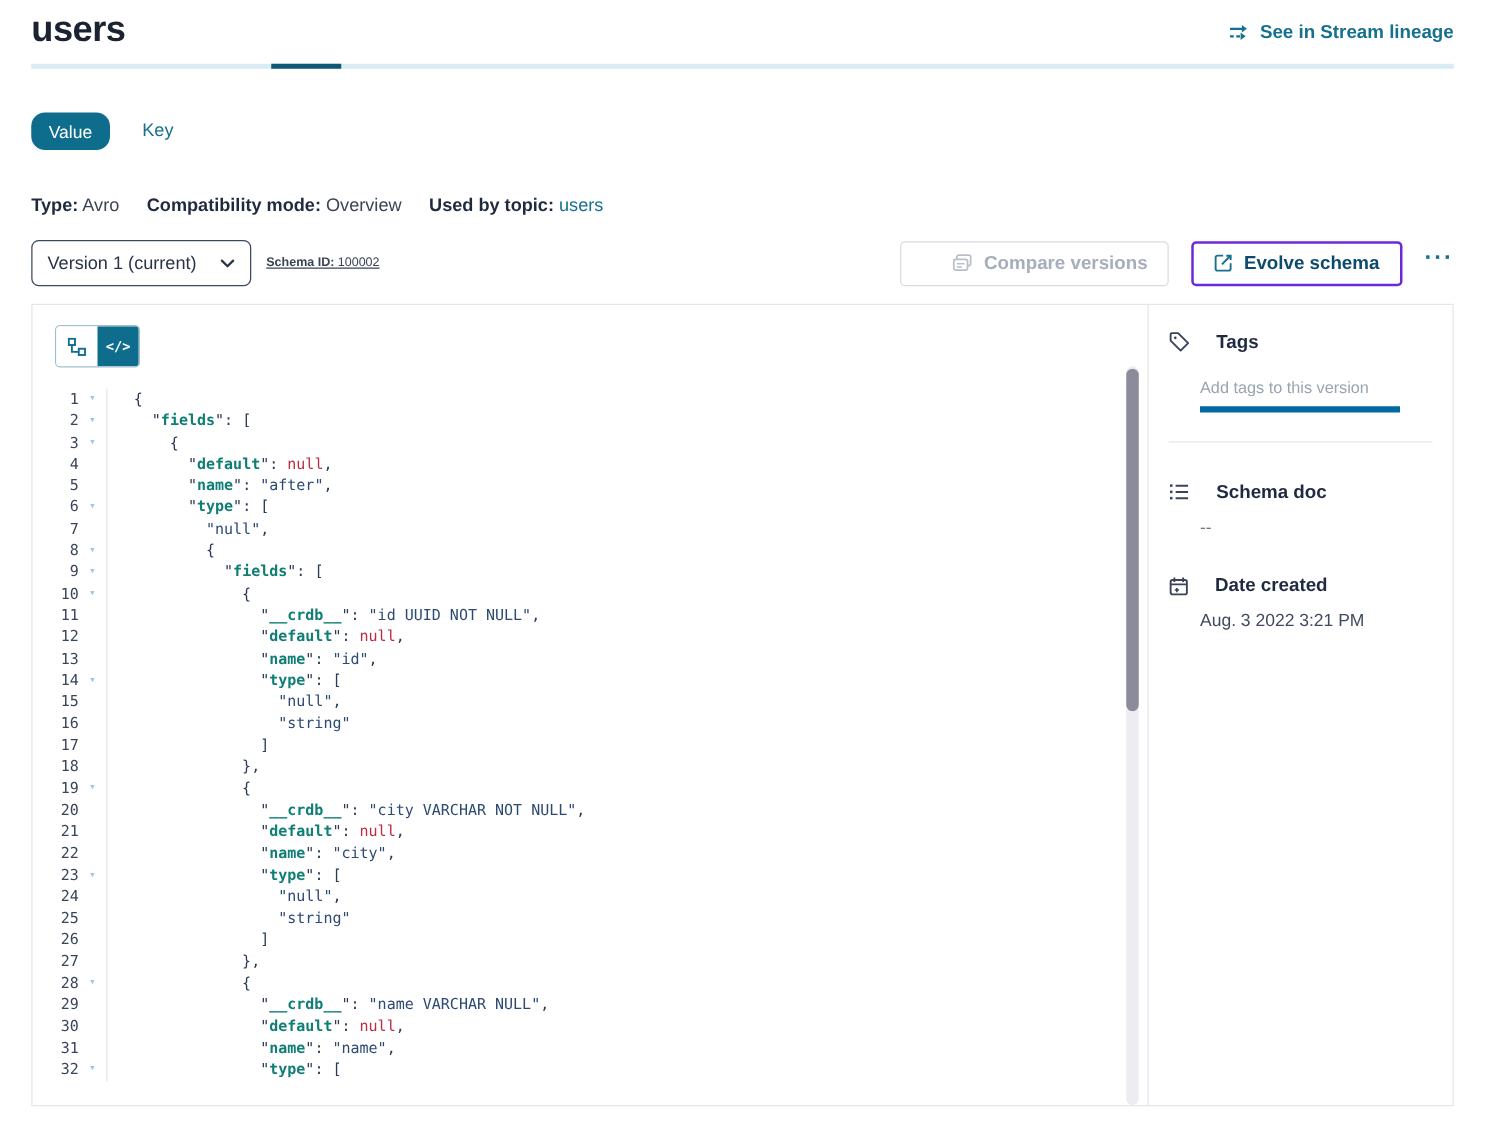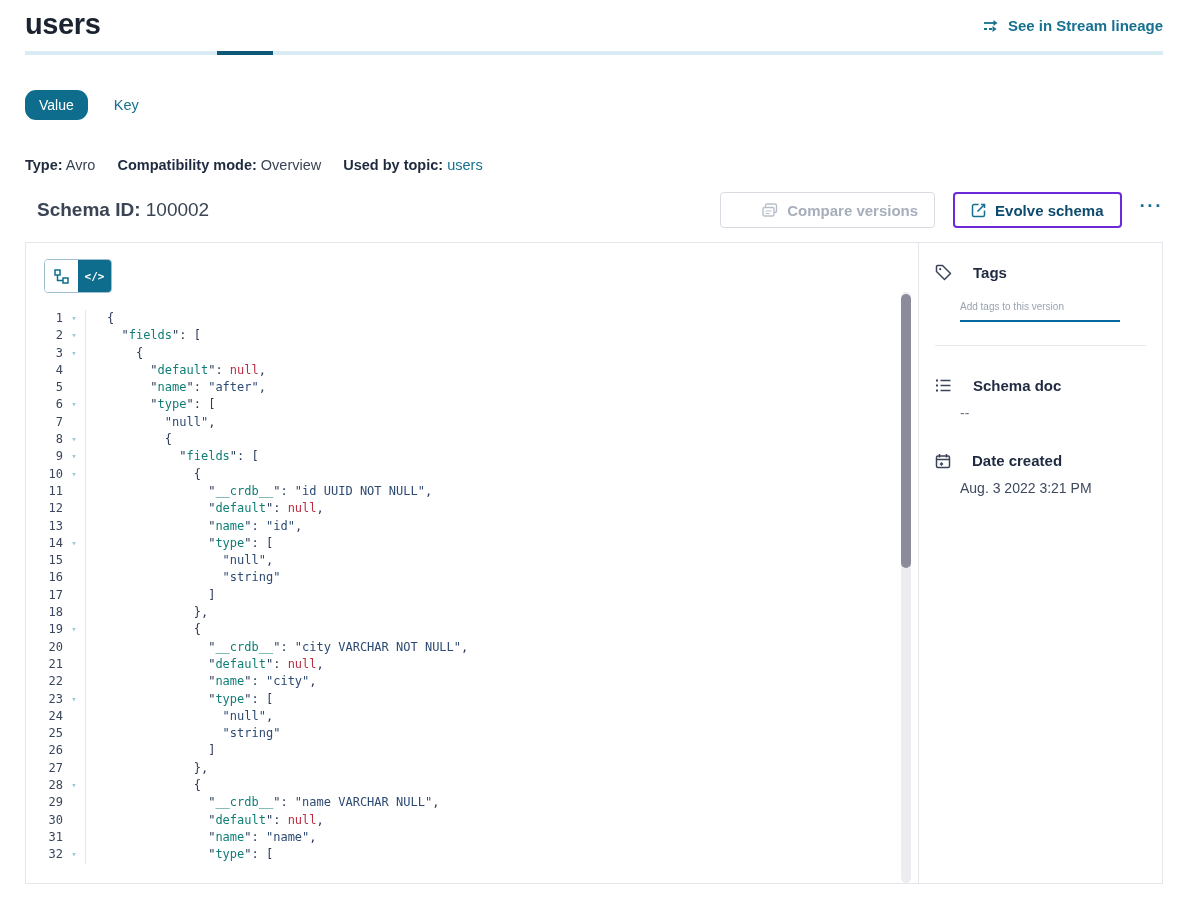--- a/index.html
+++ b/index.html
@@ -22,50 +22,50 @@
   .vk-row{margin-top:35px;display:flex;align-items:center;}
   .value-btn{background:#0e6d8c;color:#fff;font-size:14px;font-weight:500;padding:7px 14px;border:none;border-radius:11px;cursor:pointer;}
   .key-link{color:#16708f;font-size:14.5px;font-weight:500;margin-left:26px;cursor:pointer;}
   
   .meta-row{margin-top:37px;display:flex;gap:22px;font-size:14.5px;color:#3a4454;}
   .meta-row b{color:#1f2a3e;font-weight:700;}
   .topic-link{color:#16708f;cursor:pointer;}
   
   .version-row{margin-top:19px;display:flex;align-items:center;}
   .version-select{width:150px;height:35px;border:1px solid #3a4a63;border-radius:6px;padding:0 12px;display:flex;align-items:center;justify-content:space-between;font-size:14.5px;color:#2a3347;cursor:pointer;background:#fff;}
-  .schema-id{margin-left:12px;font-size:19px;}
+  .schema-id{margin-left:12px;font-size:10px;text-decoration:underline;}
   .version-actions{margin-left:auto;display:flex;align-items:center;gap:18px;}
   .btn{display:flex;align-items:center;gap:9px;height:36px;padding:0 16px;border-radius:4px;background:#fff;font-size:15px;font-weight:600;font-family:"Liberation Sans",sans-serif;cursor:pointer;}
   .btn-compare{border:1px solid #d8dbe1;color:#a7aebb;padding-left:41px;}
   .btn-evolve{border:2px solid #6d28d9;color:#0c4a6e;}
   .more-btn{color:#16708f;font-size:19px;font-weight:700;letter-spacing:1.5px;cursor:pointer;line-height:10px;padding-bottom:8px;}
   
   .card{margin:14px 26px 0 25px;border:1px solid #e3e6ea;height:640px;display:flex;}
   .code-panel{flex:1;position:relative;padding-top:16px;}
   .view-toggle{margin-left:18px;display:inline-flex;border:1px solid #9fbfce;border-radius:4px;overflow:hidden;}
   .view-toggle .seg{width:33px;height:32px;display:flex;align-items:center;justify-content:center;cursor:pointer;}
   .seg-tree{background:#fff;}
   .seg-code{background:#0e6d8c;color:#fff;font-family:"DejaVu Sans Mono",monospace;font-size:11px;font-weight:700;}
   
   .code-area{margin-top:17px;font-family:"DejaVu Sans Mono",monospace;font-size:12px;line-height:17.3px;}
   .code-line{display:flex;height:17.3px;white-space:pre;}
   .ln{width:37px;text-align:right;color:#39455c;flex:none;}
   .fold{width:22px;text-align:center;color:#9cc8e0;font-size:9px;flex:none;cursor:pointer;}
   .code-text{border-left:1px solid #e4e4e9;padding-left:21px;flex:1;}
   .tok-p{color:#2b3a58;}
-  .tok-k{color:#0f7e74;}
+  .tok-k{color:#0f7e74;font-weight:bold;}
   .tok-s{color:#2d4a73;}
   .tok-n{color:#ba2d42;}
   .scroll-track{position:absolute;top:49px;bottom:0;right:7px;width:10px;background:#ededf1;border-radius:6px;}
   .scroll-thumb{position:absolute;top:2px;left:0;width:10px;height:274px;background:#8b8b9b;border-radius:6px;cursor:pointer;}
   
   .sidebar{width:244px;flex:none;border-left:1px solid #e3e6ea;padding:21px 16px 0 16px;box-sizing:border-box;}
   .side-heading{display:flex;align-items:center;gap:21px;color:#1f2940;font-weight:700;font-size:15px;}
   .side-icon{flex:none;display:flex;}
-  .tags-input{display:block;margin:20px 0 0 25px;width:160px;border:none;border-bottom:2px solid #0369a1;font-size:10px;font-family:"Liberation Sans",sans-serif;padding:0 0 8px 0;color:#333;outline:none;background:transparent;}
+  .tags-input{display:block;margin:20px 0 0 25px;width:160px;border:none;border-bottom:5px solid #0369a1;font-size:13px;font-family:"Liberation Sans",sans-serif;padding:0 0 8px 0;color:#333;outline:none;background:transparent;}
   .tags-input::placeholder{color:#9aa3b0;}
   .side-divider{height:1px;background:#e6e8ec;margin-top:23px;}
   .side-section{margin-top:31px;}
   .side-value{margin:11px 0 0 25px;font-size:14px;color:#3f4a5e;}
   .side-value.dim{color:#6f7888;}
 </style>
 </head>
 <body>
 
 <div class="page">
@@ -97,20 +97,28 @@
     <span class="key-link">Key</span>
   </div>
 
   <div class="meta-row">
     <span><b>Type:</b> <span>Avro</span></span>
     <span><b>Compatibility mode:</b> <span>Overview</span></span>
     <span><b>Used by topic:</b> <span class="topic-link">users</span></span>
   </div>
 
   <div class="version-row">
+    <div class="version-select">
+      <span>Version 1 (current)</span>
+      <span class="side-icon">
+        <svg width="12" height="8" viewBox="0 0 12 8" fill="none">
+            <path d="M1.5 1.5L6 6l4.5-4.5" stroke="#2a3347" stroke-width="1.8" stroke-linecap="round" stroke-linejoin="round"></path>
+          </svg>
+      </span>
+    </div>
     <span class="schema-id"><b>Schema ID:</b> <span>100002</span></span>
     <div class="version-actions">
       <button class="btn btn-compare">
         <span class="side-icon">
           <svg width="16" height="15" viewBox="0 0 16 15" fill="none">
             <rect x="3.5" y="1" width="11" height="8.5" rx="1.5" stroke="#b9bfc9" stroke-width="1.4"></rect>
             <rect x="1" y="4.5" width="11" height="8.5" rx="1.5" fill="#fff" stroke="#b9bfc9" stroke-width="1.4"></rect>
             <path d="M3.5 8h6M3.5 10.5h4" stroke="#b9bfc9" stroke-width="1.2"></path>
           </svg>
         </span>

